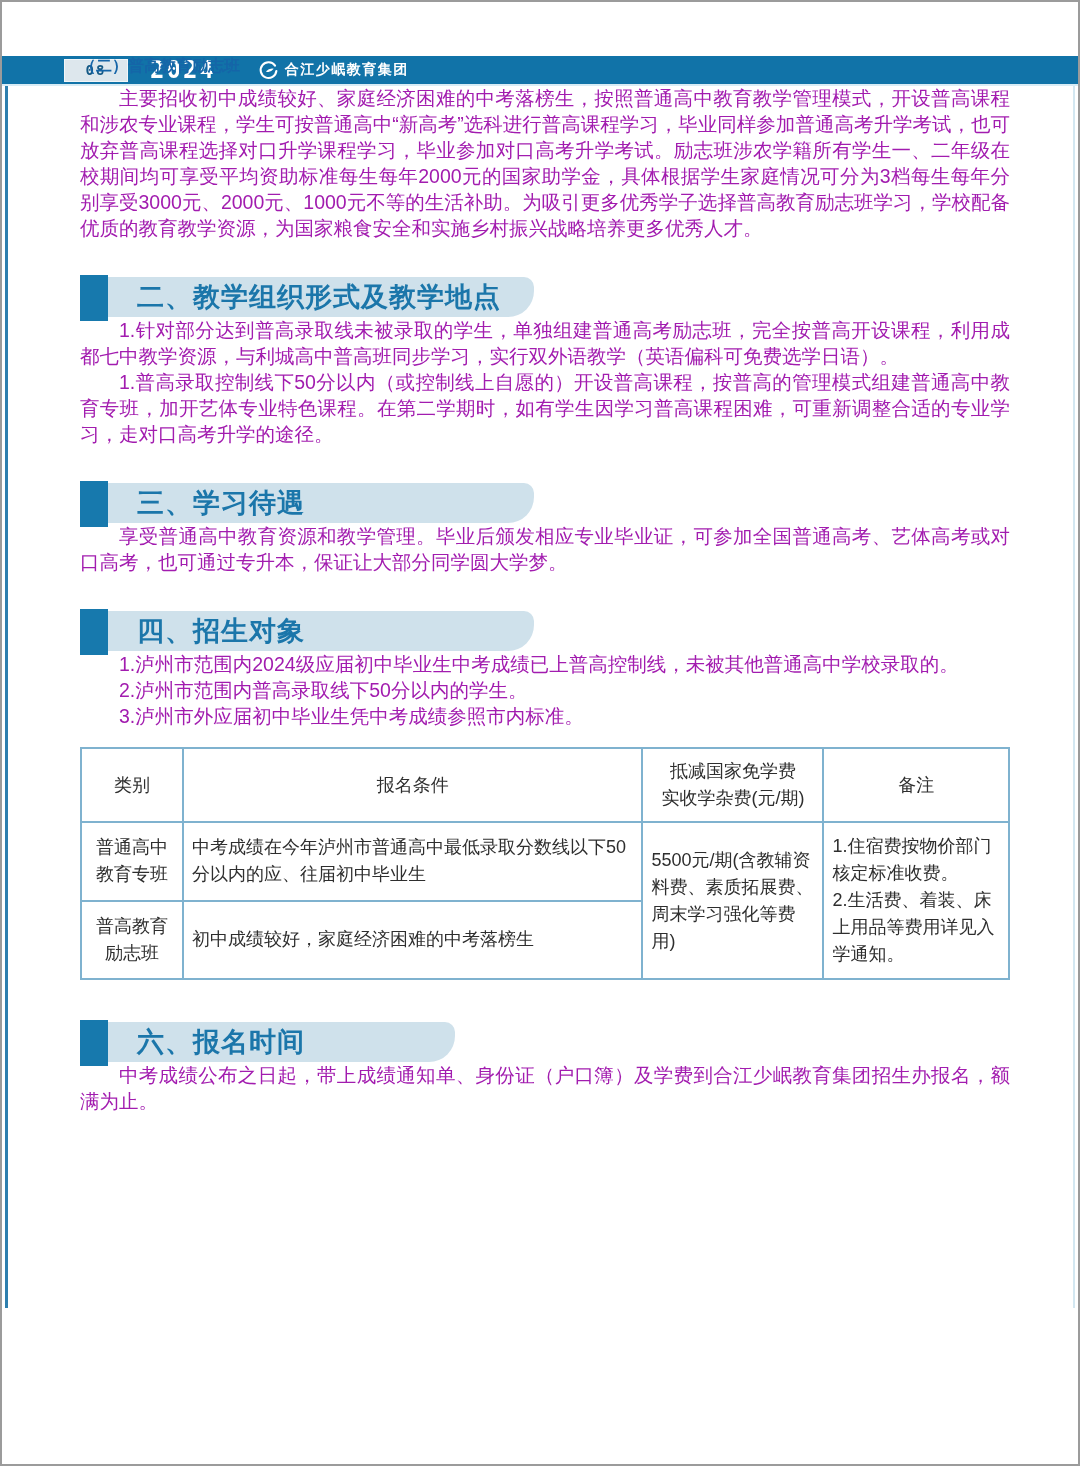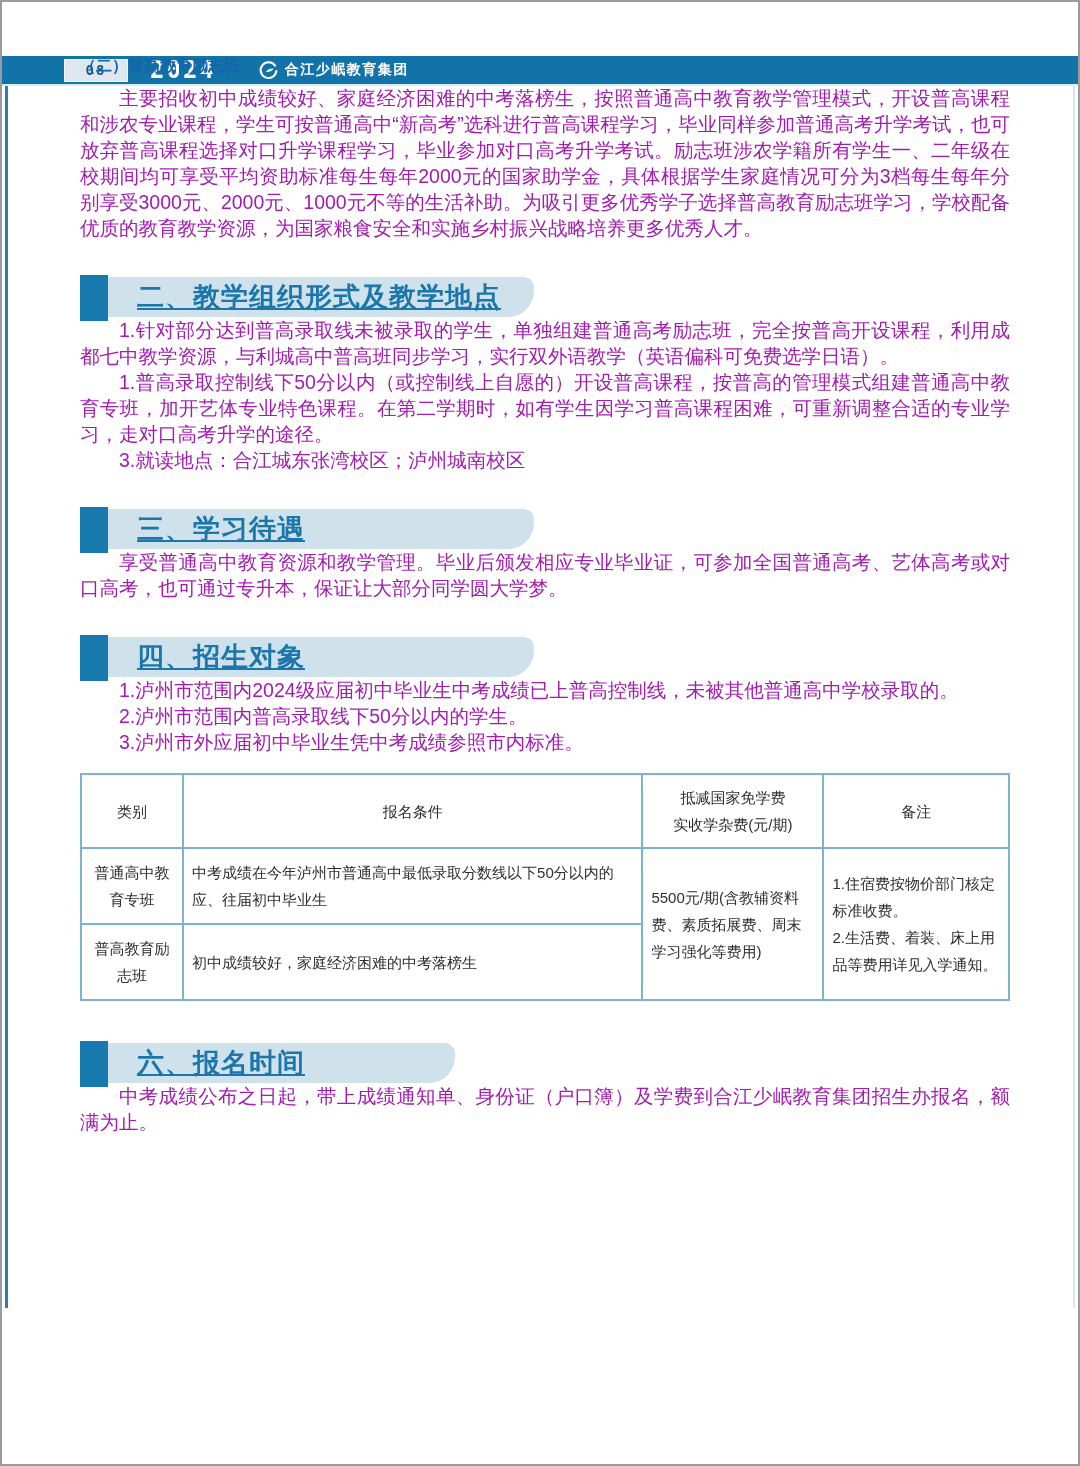--- a/index.html
+++ b/index.html
@@ -44,27 +44,27 @@
   .secbar {
     position:relative; margin-top:36px; height:40px; width:454px;
     background:#cfe1eb; border-radius:3px 10px 26px 3px;
   }
   .secbar.short { width:375px; }
   .secbar .sq {
     position:absolute; left:0; top:-2px; width:28px; height:46px; background:#1779ad;
   }
   .secbar .sectitle {
     position:absolute; left:57px; top:0; line-height:40px;
-    font-size:27px; font-weight:bold; color:#1b76aa; letter-spacing:1px; white-space:nowrap;text-decoration:underline;
+    font-size:27px; font-weight:bold; color:#1b76aa; letter-spacing:1px; white-space:nowrap;
   }
   .after-bar { margin-top:20px; }
 
   table.fee-table {
     width:100%; margin-top:18px; border-collapse:collapse; table-layout:fixed;
-    font-size:15px; line-height:27px; color:#2e2e2e;
+    font-size:18px; line-height:27px; color:#2e2e2e;
   }
   table.fee-table th, table.fee-table td { border:2px solid #7fb2cf; }
   table.fee-table col.c1 { width:11%; }
   table.fee-table col.c2 { width:49.5%; }
   table.fee-table col.c3 { width:19.5%; }
   table.fee-table col.c4 { width:20%; }
   table.fee-table th { font-weight:normal; text-align:center; padding:9px 4px; vertical-align:middle; }
   table.fee-table td { vertical-align:middle; padding:10px 8px; height:74px; }
   td.cat { text-align:center; }
   td.cat .catin { max-width:78px; margin:0 auto; text-align:center; }
@@ -95,21 +95,20 @@
 
     <h3 class="sub">（二）普高教育励志班</h3>
     <p class="body first">主要招收初中成绩较好、家庭经济困难的中考落榜生，按照普通高中教育教学管理模式，开设普高课程和涉农专业课程，学生可按普通高中“新高考”选科进行普高课程学习，毕业同样参加普通高考升学考试，也可放弃普高课程选择对口升学课程学习，毕业参加对口高考升学考试。励志班涉农学籍所有学生一、二年级在校期间均可享受平均资助标准每生每年2000元的国家助学金，具体根据学生家庭情况可分为3档每生每年分别享受3000元、2000元、1000元不等的生活补助。为吸引更多优秀学子选择普高教育励志班学习，学校配备优质的教育教学资源，为国家粮食安全和实施乡村振兴战略培养更多优秀人才。</p>
 
     <div class="secbar">
       <span class="sq"></span>
       <span class="sectitle">二、教学组织形式及教学地点</span>
     </div>
     <p class="body after-bar">1.针对部分达到普高录取线未被录取的学生，单独组建普通高考励志班，完全按普高开设课程，利用成都七中教学资源，与利城高中普高班同步学习，实行双外语教学（英语偏科可免费选学日语）。</p>
     <p class="body">1.普高录取控制线下50分以内（或控制线上自愿的）开设普高课程，按普高的管理模式组建普通高中教育专班，加开艺体专业特色课程。在第二学期时，如有学生因学习普高课程困难，可重新调整合适的专业学习，走对口高考升学的途径。</p>
-    <p class="body">3.就读地点：合江城东张湾校区；泸州城南校区</p>
 
     <div class="secbar">
       <span class="sq"></span>
       <span class="sectitle">三、学习待遇</span>
     </div>
     <p class="body after-bar">享受普通高中教育资源和教学管理。毕业后颁发相应专业毕业证，可参加全国普通高考、艺体高考或对口高考，也可通过专升本，保证让大部分同学圆大学梦。</p>
 
     <div class="secbar">
       <span class="sq"></span>
       <span class="sectitle">四、招生对象</span>

